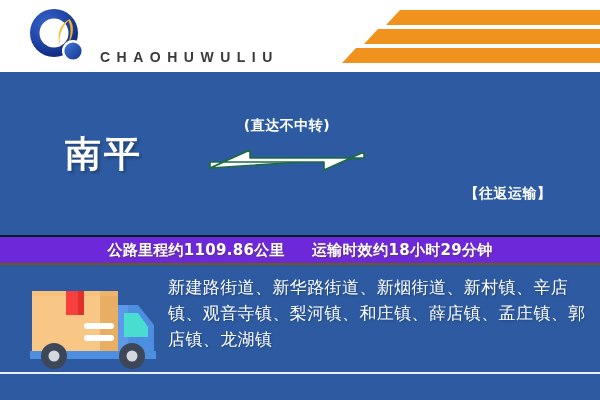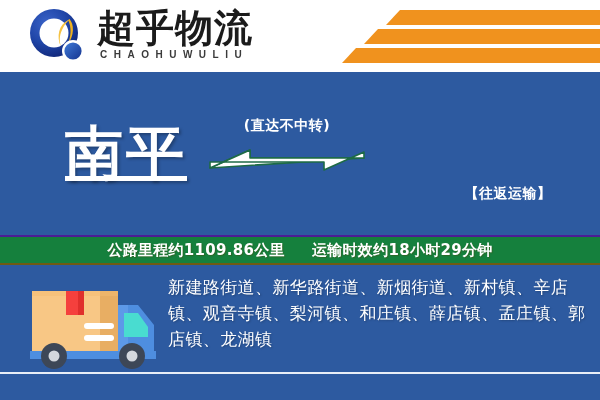--- a/index.html
+++ b/index.html
@@ -38,21 +38,21 @@
     font-weight: 700;
     color: #1b1b1b;
     letter-spacing: 1px;
     line-height: 42px;
     white-space: nowrap;
     font-family: "DejaVu Sans", "Liberation Sans", sans-serif;
   }
   .brand-en {
     position: absolute;
     left: 100px; top: 49px;
-    font-size: 10px;
+    font-size: 14px;
     font-weight: 700;
     color: #3a3a3a;
     letter-spacing: 6.5px;
     white-space: nowrap;
     font-family: "Liberation Sans", sans-serif;
   }
   .stripes {
     position: absolute;
     left: 330px; top: 0;
     width: 270px; height: 72px;
@@ -72,27 +72,26 @@
     position: absolute;
     left: 0; top: 72px;
     width: 600px; height: 163px;
     background: #2d5aa0;
   }
   .city {
     position: absolute;
     top: 50%;
     transform: translateY(-50%);
     color: #ffffff;
-    font-size: 58px;
+    font-size: 36px;
     font-weight: 700;
     letter-spacing: 3px;
     white-space: nowrap;
     text-shadow: 2px 2px 3px rgba(0,0,0,0.28);
     font-family: "DejaVu Sans", "Liberation Sans", sans-serif;
-    text-decoration: underline;
   }
   .city.origin { left: 65px; }
   .city.dest   { left: 392px; }
 
   .route-mid {
     position: absolute;
     left: 208px; top: 0;
     width: 158px; height: 200px;
   }
   .route-note {
@@ -112,22 +111,22 @@
     position: absolute;
     left: 0; top: 70px;
     width: 158px; height: 36px;
   }
 
   
   .infobar {
     position: absolute;
     left: 0; top: 235px;
     width: 600px; height: 30px;
-    background: #15803d;
-    border-top: 2px solid #4c1d95;
+    background: #6d28d9;
+    border-top: 2px solid #0f172a;
     border-bottom: 2px solid #6f5a14;
     box-sizing: border-box;
     display: flex;
     align-items: center;
     justify-content: center;
   }
   .infobar-text {
     color: #ffffff;
     font-size: 15px;
     font-weight: 700;
@@ -191,21 +190,20 @@
         </defs>
         <circle cx="26" cy="25" r="24" fill="url(#ringGrad)"></circle>
         <circle cx="26" cy="25" r="14.5" fill="#ffffff"></circle>
         <path d="M40 12 C 31 17, 28 28, 33 39 C 31.5 34, 31 28, 34 22 C 36 17.5, 38.5 14, 42 11.2 Z" fill="#f5c242"></path>
         <path d="M41.5 11 C 46 16, 47 27, 39 38 C 43.5 28.5, 43.5 19, 40.2 12.2 Z" fill="#efb21f"></path>
         <circle cx="45" cy="43" r="11" fill="#ffffff"></circle>
         <circle cx="45" cy="43" r="8.6" fill="url(#dotGrad)"></circle>
       </svg>
     </div>
 
-    <div class="brand-cn">超乎物流</div>
     <div class="brand-en">CHAOHUWULIU</div>
 
     <div class="stripes">
       <div class="stripe s1"></div>
       <div class="stripe s2"></div>
       <div class="stripe s3"></div>
     </div>
   </div>
 
   <div class="banner">

